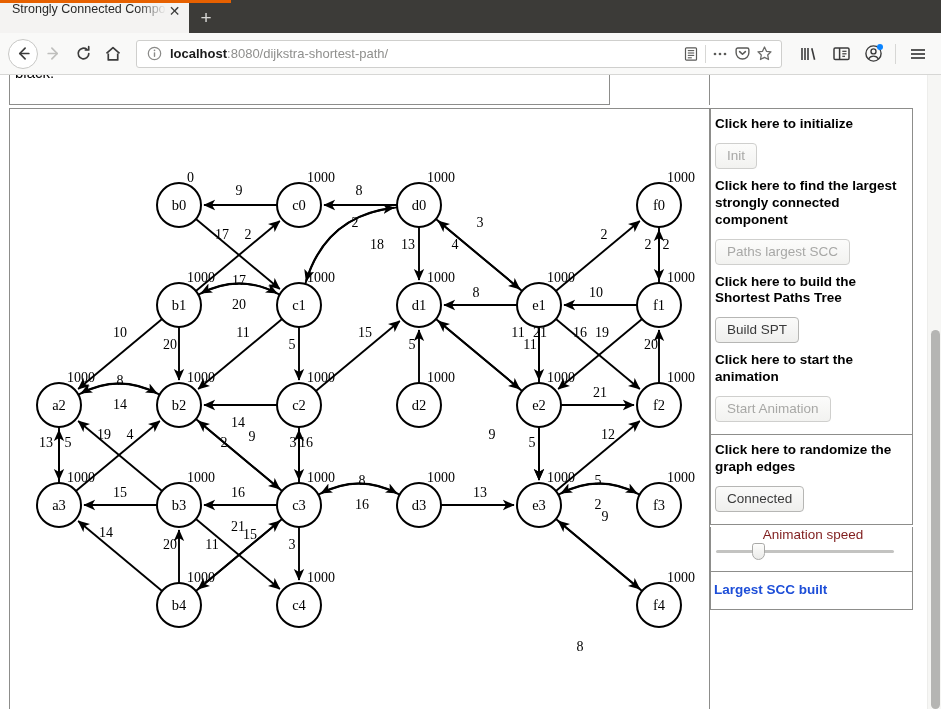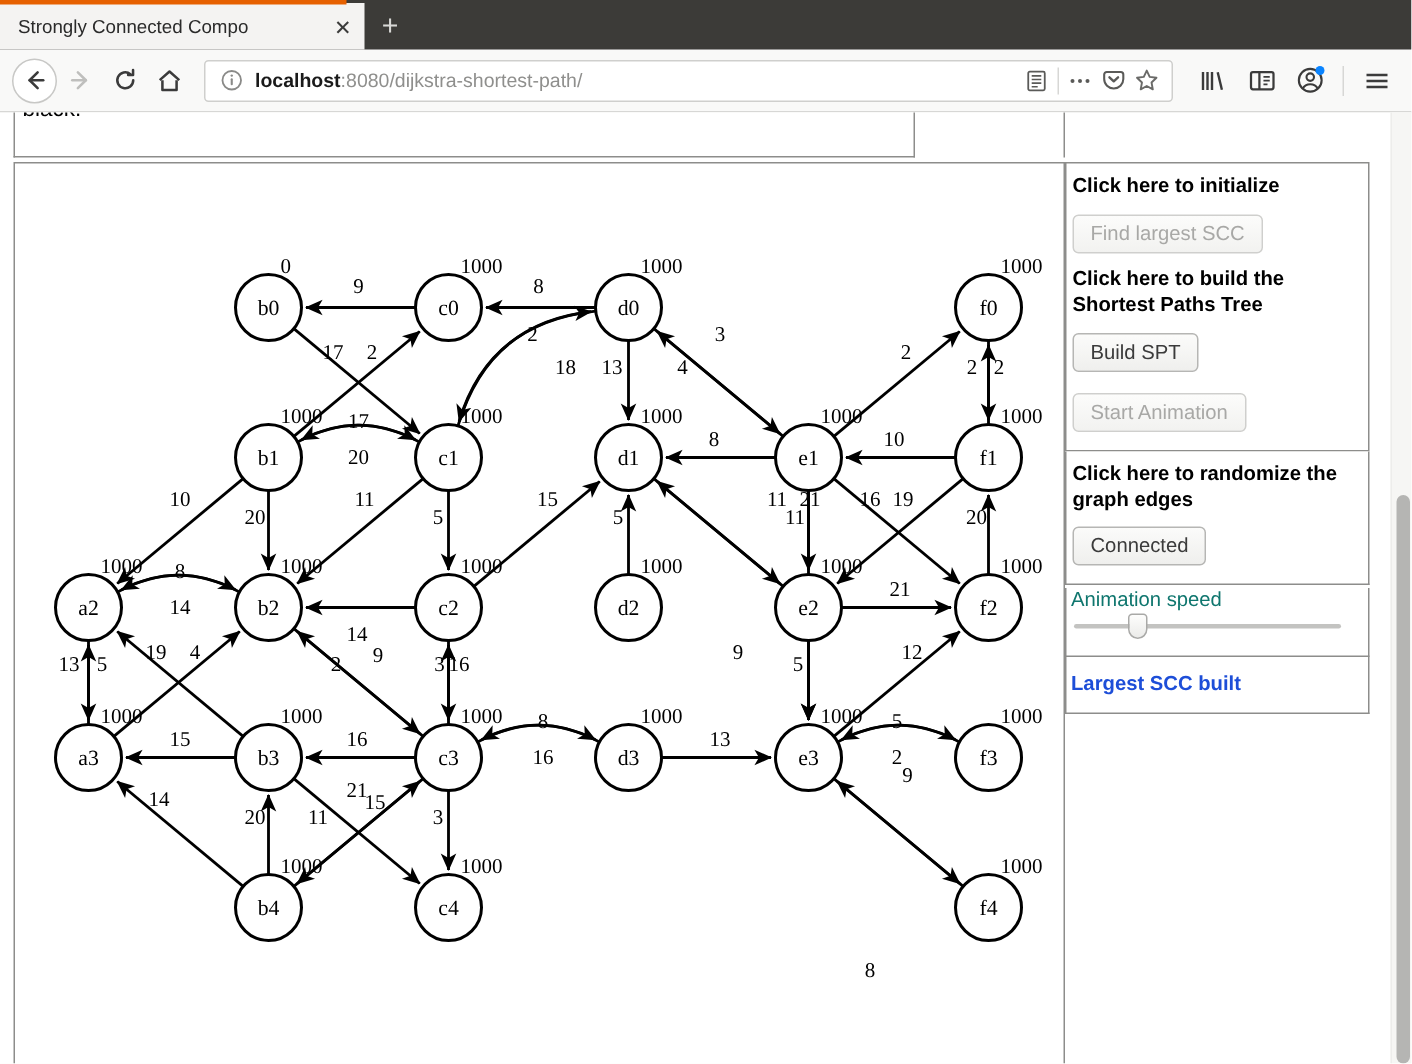--- a/index.html
+++ b/index.html
@@ -17,23 +17,23 @@
 
   #tabstrip {
     height: 33px; background: #3c3b38;
     display: flex; align-items: flex-end; position: relative;
   }
   #tabstrip::before {
     content: ""; position: absolute; top:0; left:0; width: 231px; height: 3px;
     background: #e66000; z-index: 3;
   }
   #tab {
-    margin-left: 0px; height: 31px; width: 243px;
+    margin-left: 0px; height: 31px; width: 189px;
     background: #f4f3f2;
-    display: flex; align-items: center;
+    display: flex; align-items: flex-start;
     padding: 0 6px 0 12px;
     position: relative;
   }
   #tab-title {
     font-size: 12.5px; color: #2a2a2a; white-space: nowrap;
     overflow: hidden; flex: 1;
     -webkit-mask-image: linear-gradient(to right, #000 82%, transparent 100%);
             mask-image: linear-gradient(to right, #000 82%, transparent 100%);
   }
   #tab-close {
@@ -119,21 +119,21 @@
     border-radius: 4px;
     background: linear-gradient(to bottom, #fbfbfa 0%, #efefed 100%);
     color: #3b3b3b; cursor: pointer;
   }
   button.gbtn.disabled { color: #a8a8a6; border-color:#cfcfcd; background: linear-gradient(to bottom, #fcfcfb 0%, #f2f2f0 100%); cursor: default; }
 
   .sp-sec { border: 1px solid #8d8d8b; border-top: none; background:#fff; }
   .sp-sec.first { border-top: 1px solid #8d8d8b; }
   .sp-pad { padding: 2px 3px 8px 2px; }
 
-  .slider-label { font-size: 13.5px; color:#0f766e; margin: 2px 0 2px 3px; }
+  .slider-label { font-size: 13.5px; color:#7f1d1d; margin: 2px 0 2px 3px; text-align: center; }
   .slider-row { padding: 1px 6px 8px 5px; }
   input[type=range] {
     -webkit-appearance: none; appearance: none;
     width: 178px; height: 14px; background: transparent; margin:0; padding:0;
     cursor: pointer;
   }
   input[type=range]::-webkit-slider-runnable-track {
     height: 3px; background: #c3c3c1; border-radius: 2px;
   }
   input[type=range]::-webkit-slider-thumb {
@@ -541,26 +541,31 @@
           </g>
       </svg>
     </div>
 
     <div id="sidepanel">
 
       <div class="sp-sec first">
         <div class="sp-pad">
           <div class="sp-h">Click here to initialize</div>
           <div class="sp-btnwrap">
-            <button class="gbtn disabled">Find largest SCC</button>
+            <button class="gbtn disabled">Init</button>
+          </div>
+          <div class="sp-h">Click here to find the largest strongly connected component</div>
+          <div class="sp-btnwrap">
+            <button class="gbtn disabled">Paths largest SCC</button>
           </div>
           <div class="sp-h">Click here to build the Shortest Paths Tree</div>
           <div class="sp-btnwrap">
             <button class="gbtn">Build SPT</button>
           </div>
+          <div class="sp-h">Click here to start the animation</div>
           <div class="sp-btnwrap">
             <button class="gbtn disabled">Start Animation</button>
           </div>
         </div>
       </div>
 
       <div class="sp-sec">
         <div class="sp-pad">
           <div class="sp-h">Click here to randomize the graph edges</div>
           <div class="sp-btnwrap">

